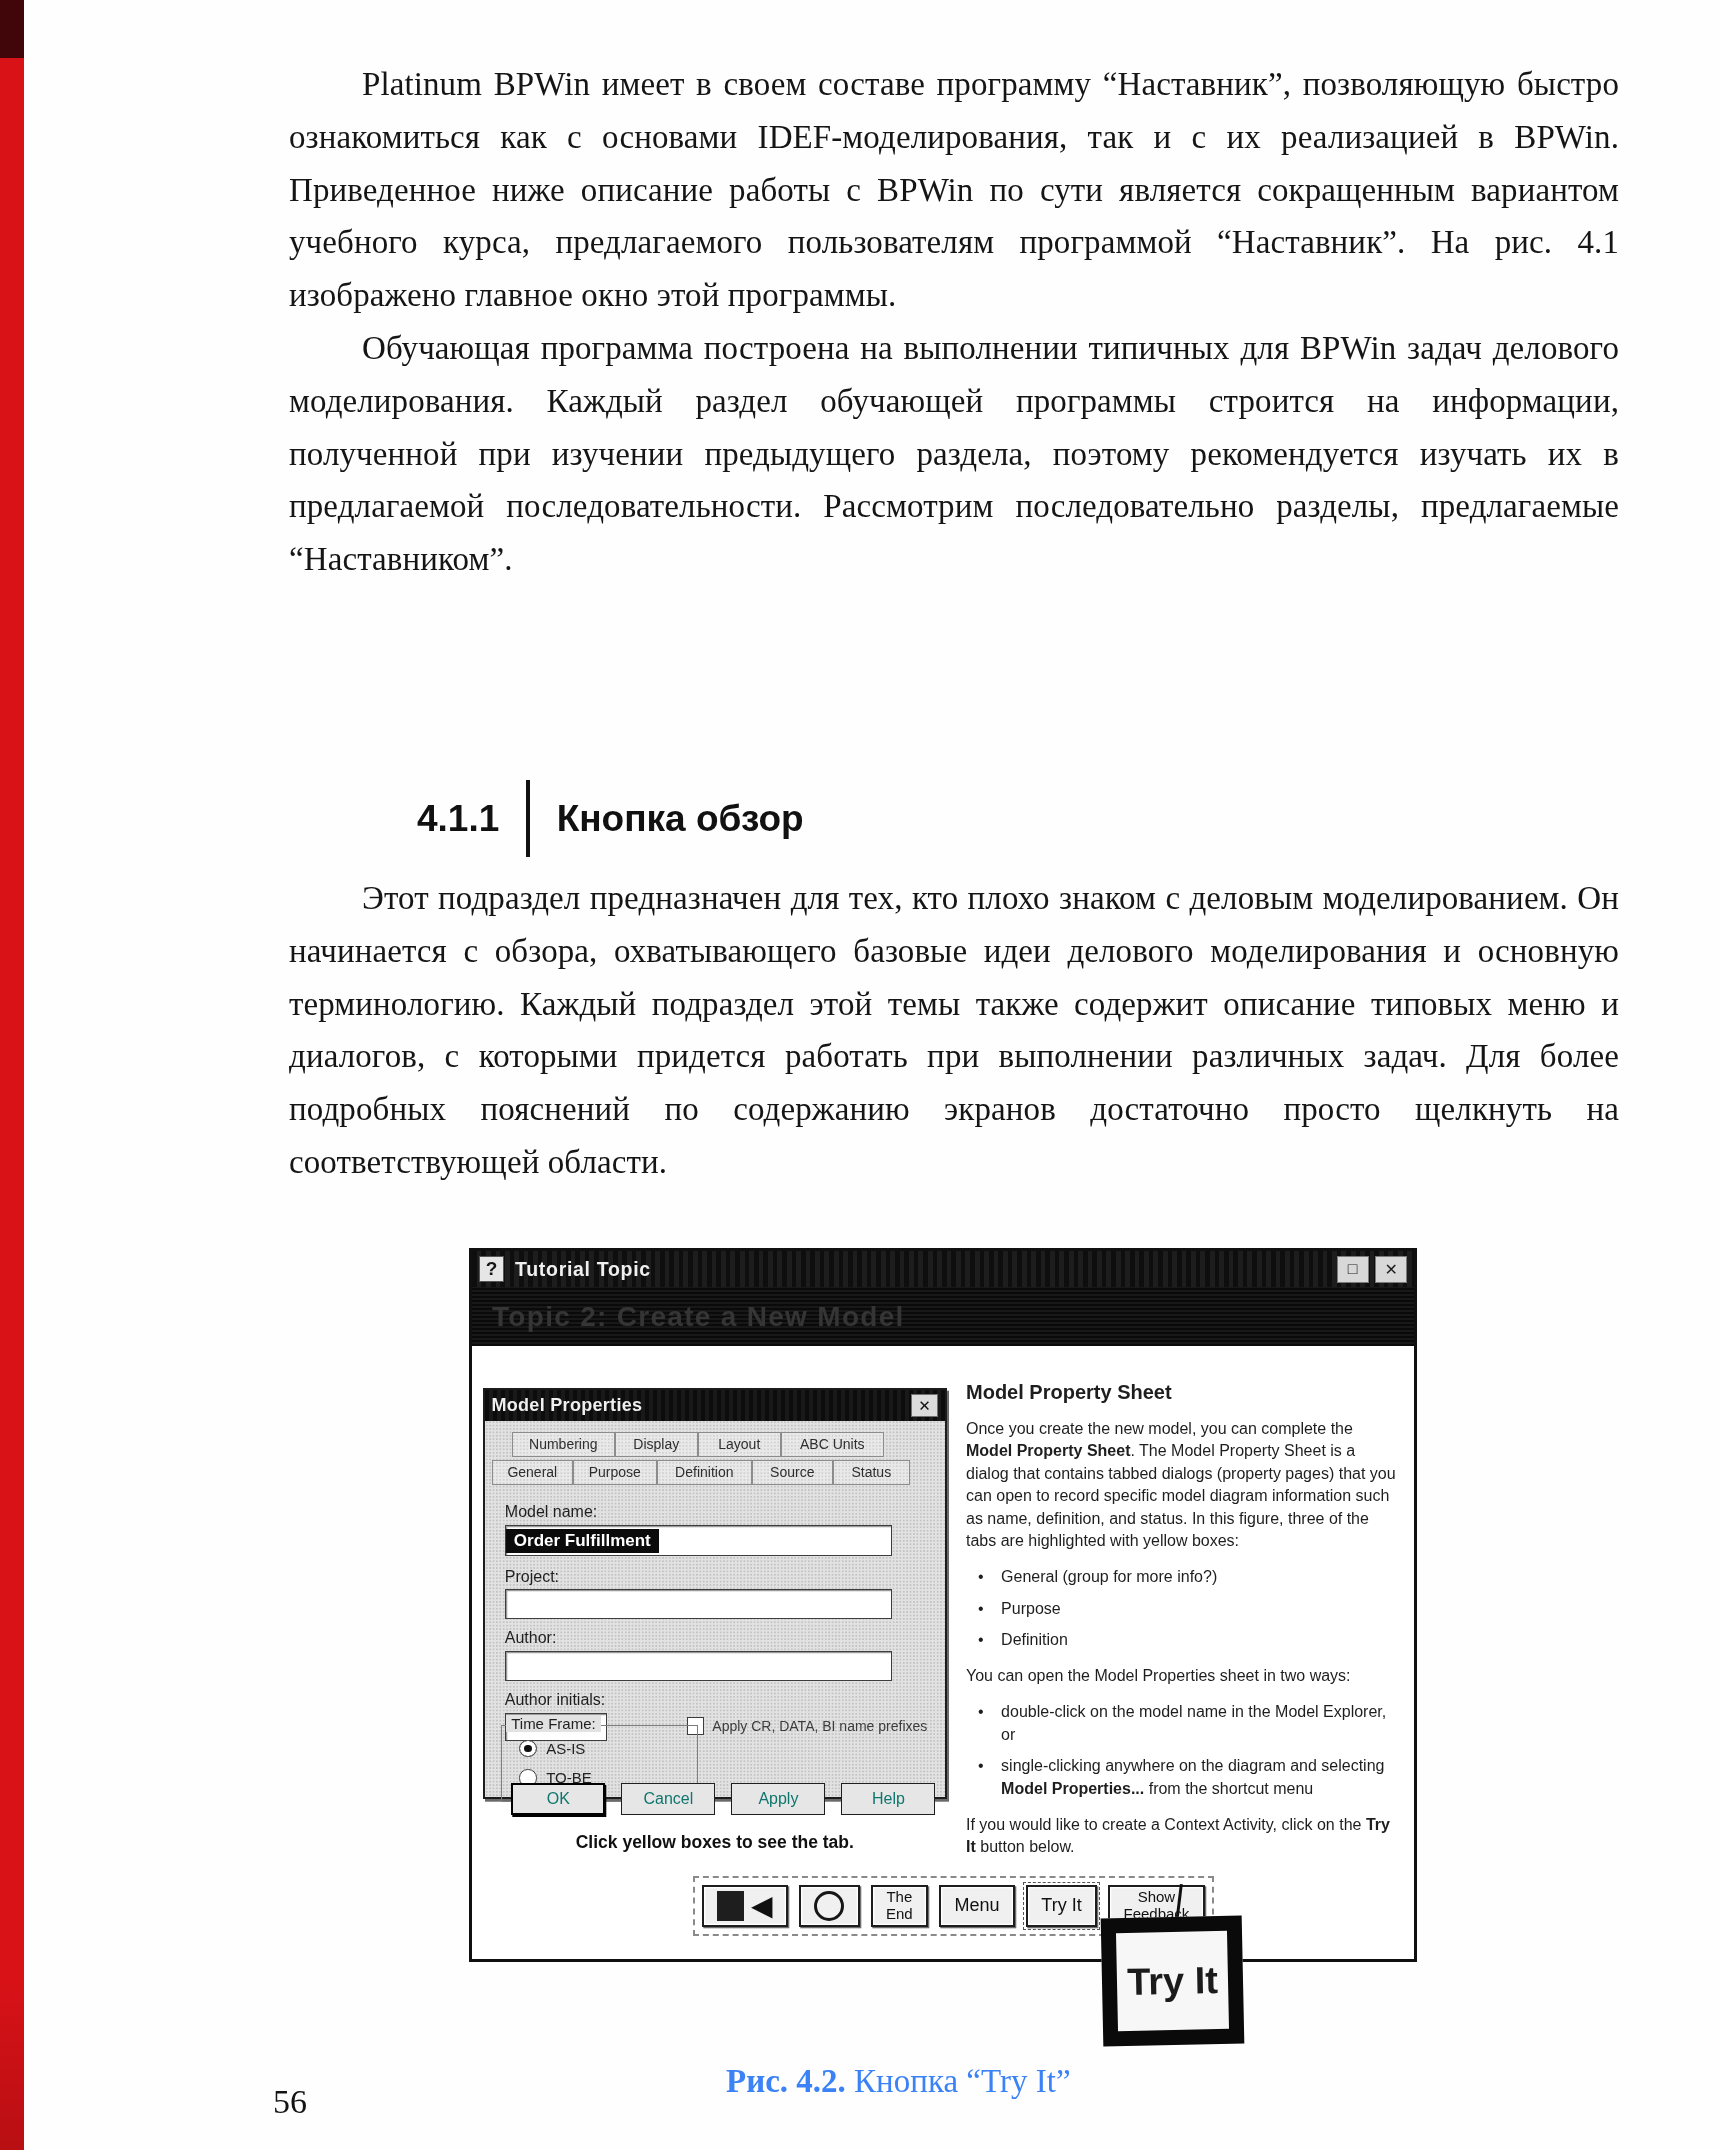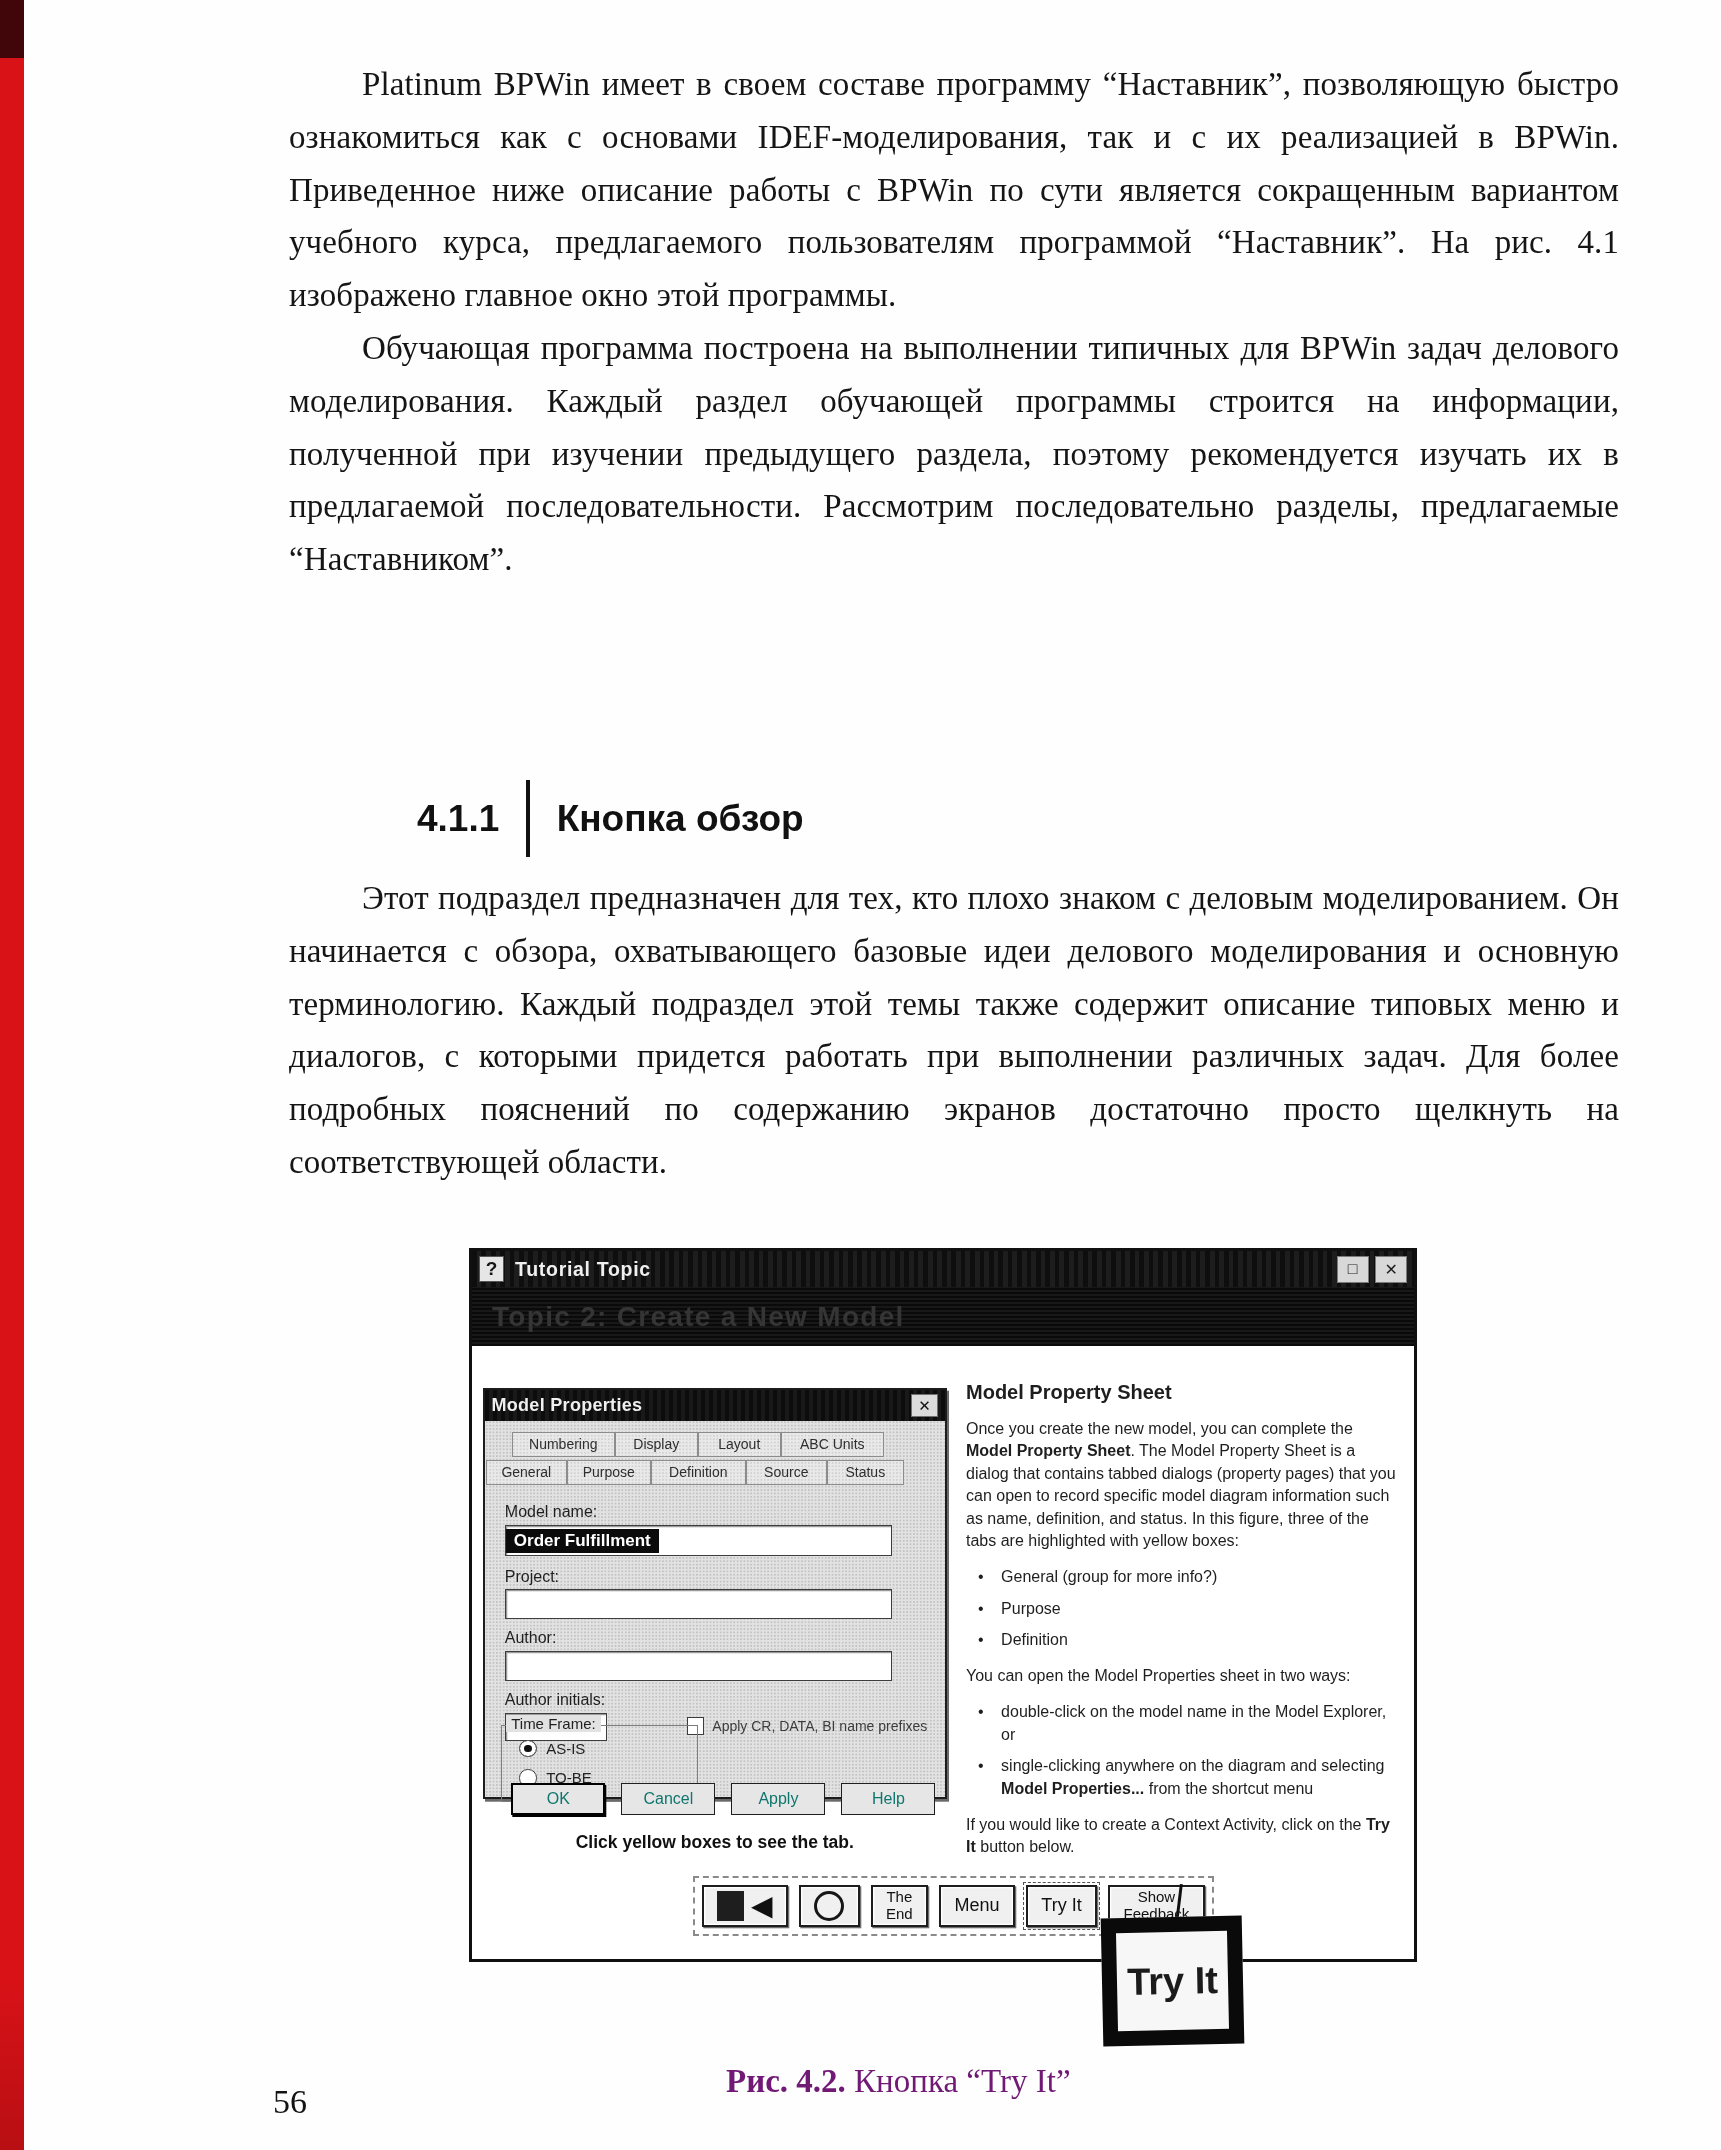--- a/index.html
+++ b/index.html
@@ -77,21 +77,21 @@
   .navtri{font-size:28px;color:#101010;line-height:1;}
   .sndring{width:30px;height:30px;border:3.4px solid #161616;border-radius:50%;box-sizing:border-box;}
   .focusin{outline:1.3px dashed #555;outline-offset:2.7px;}
   
   .calloutline{position:absolute;left:1177px;top:1884px;width:3.4px;height:47px;background:#101010;transform:rotate(7deg);}
   .callout{position:absolute;left:1102px;top:1917px;width:141px;height:128px;box-sizing:border-box;
            background:#f7f7f7;border:15px solid #0a0a0a;display:flex;align-items:center;justify-content:center;
            font-family:"Liberation Sans",sans-serif;font-weight:bold;font-size:38px;color:#1b1b1b;
            transform:rotate(-1.2deg);}
   
-  .caption{position:absolute;left:726px;top:2063px;font-size:33px;color:#701a75;white-space:nowrap;}
+  .caption{position:absolute;left:726px;top:2063px;font-size:33px;color:#3b82f6;white-space:nowrap;}
   .caption .capbold{font-weight:bold;}
   .pagenum{position:absolute;left:273px;top:2083px;font-size:34px;color:#131313;}
 </style>
 </head>
 <body>
 
 <div class="page">
   <div class="redstrip"></div>
 
   <div class="bodytext" style="top:58px;">
@@ -160,21 +160,21 @@
           <span class="dlgtitle">Model Properties</span>
           <span class="dlgclose">✕</span>
         </div>
 
         <div class="tabrow" style="top:42px;left:27px;">
           <span class="tab" style="width:101px;">Numbering</span>
           <span class="tab" style="width:81px;">Display</span>
           <span class="tab" style="width:81px;">Layout</span>
           <span class="tab" style="width:101px;">ABC Units</span>
         </div>
-        <div class="tabrow" style="top:70px;left:1px;justify-content:flex-end;">
+        <div class="tabrow" style="top:70px;left:7px;justify-content:flex-end;">
           <span class="tab" style="width:79px;">General</span>
           <span class="tab" style="width:82px;">Purpose</span>
           <span class="tab" style="width:93px;">Definition</span>
           <span class="tab" style="width:79px;">Source</span>
           <span class="tab" style="width:75px;">Status</span>
         </div>
 
         <span class="lab" style="left:20px;top:113px;">Model name:</span>
         <div class="inp" style="left:20px;top:135px;width:387px;height:31px;">
           <span class="selval">Order Fulfillment</span>

